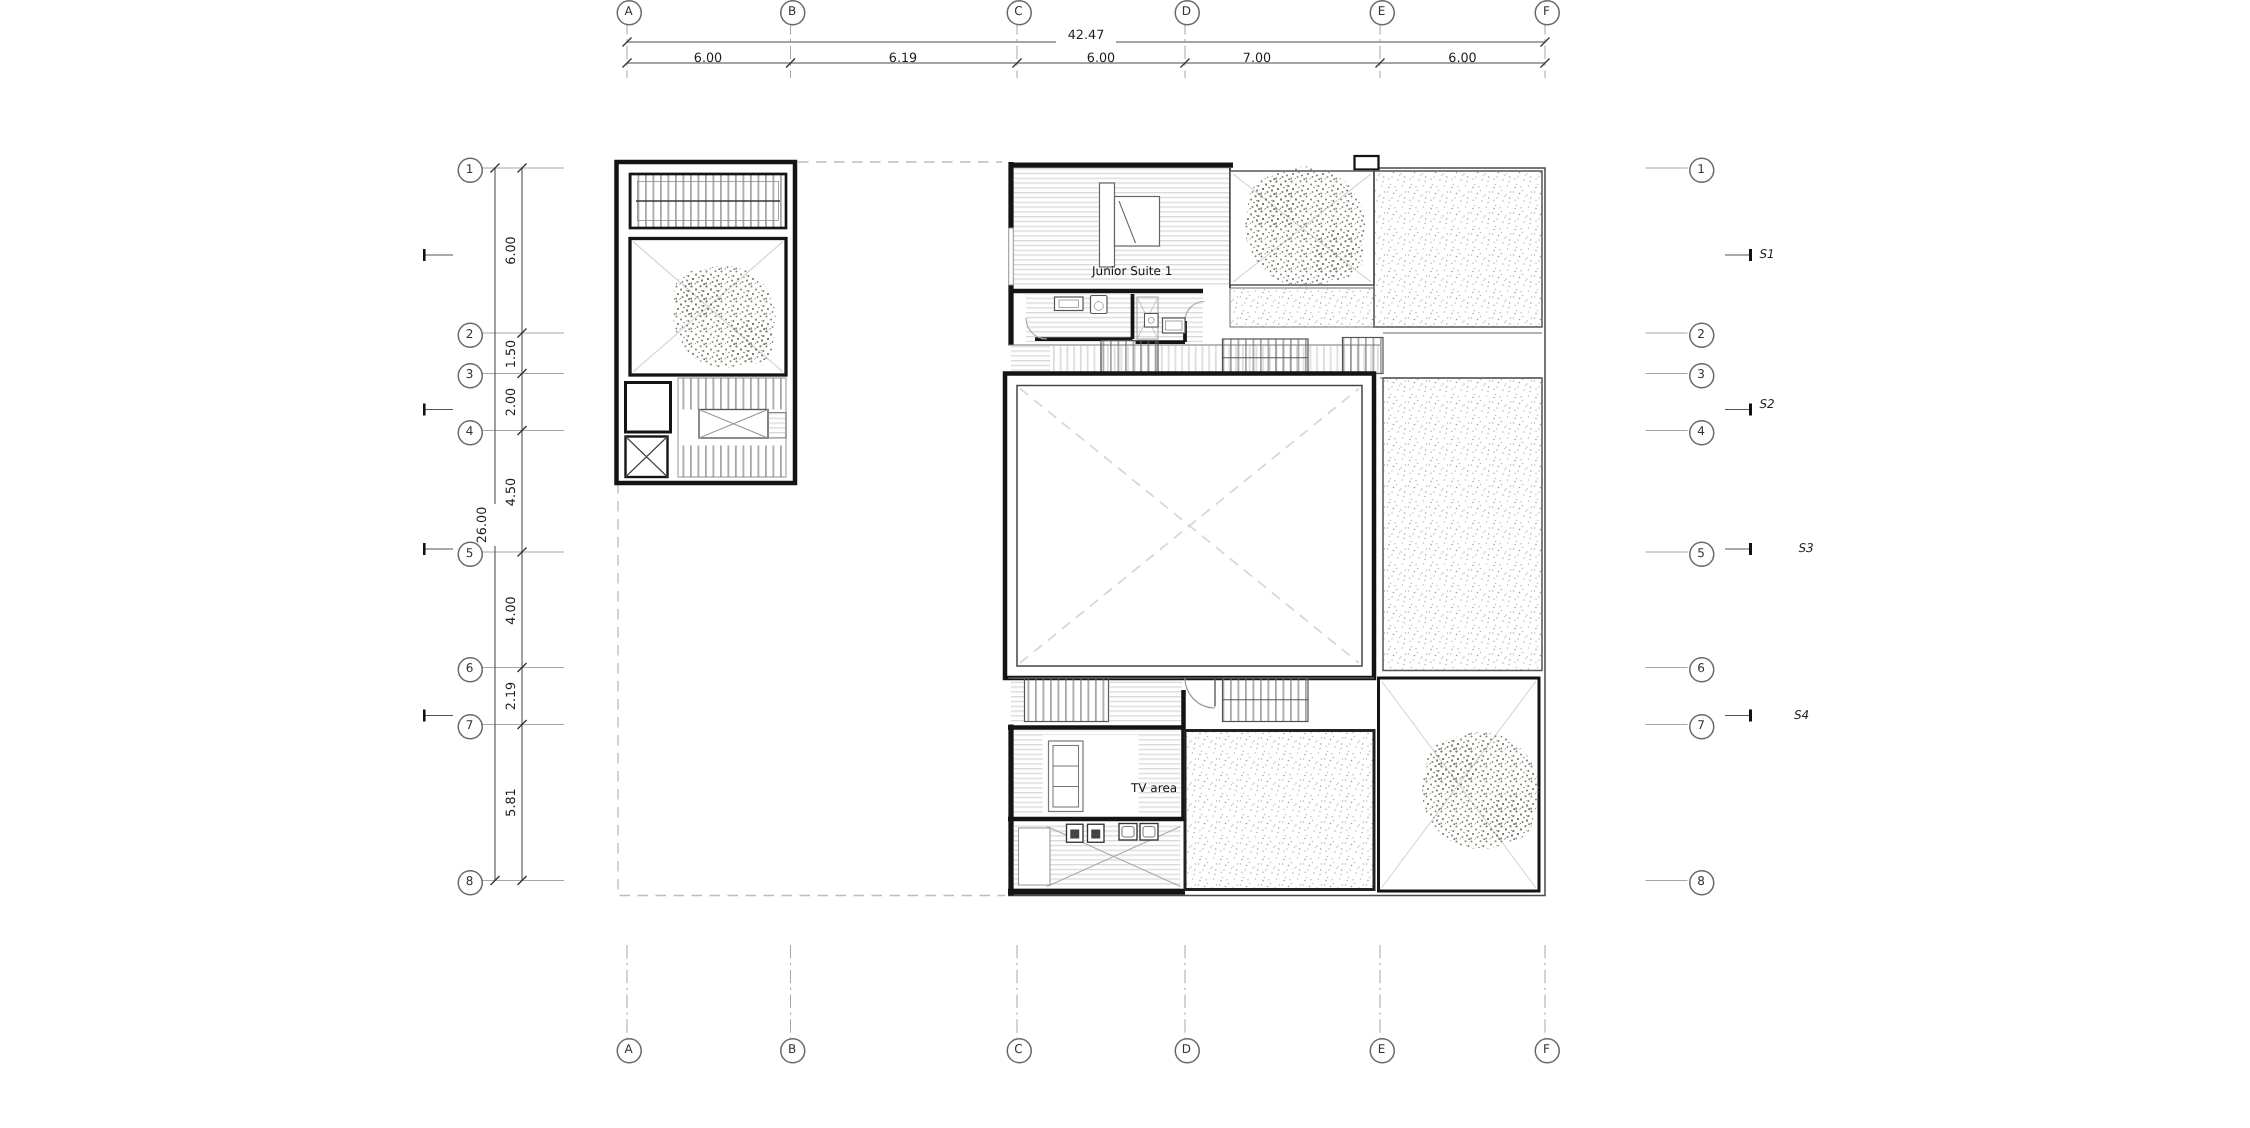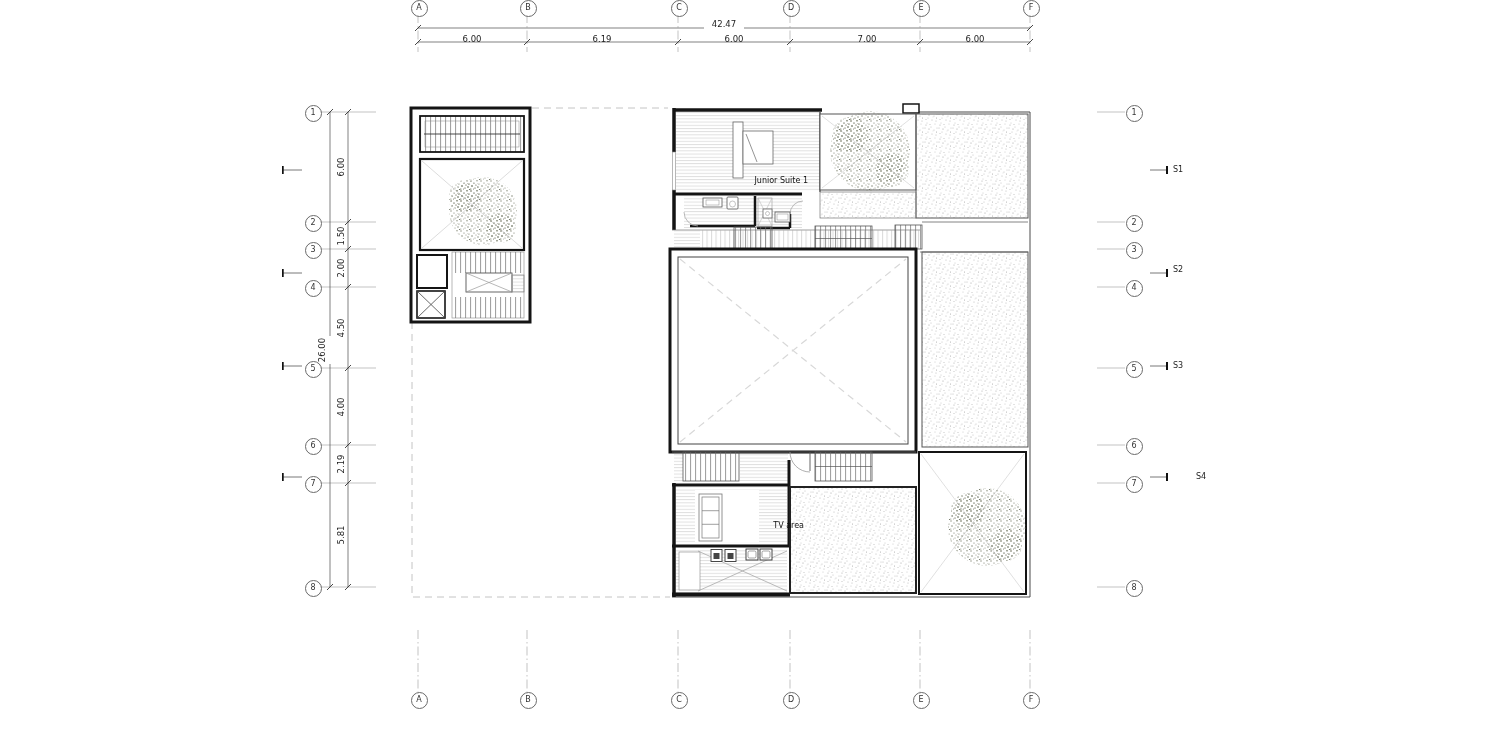--- a/index.html
+++ b/index.html
@@ -5,22 +5,22 @@
   html,body{margin:0;padding:0;background:#fff;}
   #canvas{position:relative;width:1500px;height:752px;background:#fff;overflow:hidden;
           font-family:"DejaVu Sans",sans-serif;color:#222;}
   #plan-svg{position:absolute;left:0;top:0;}
   .lbl{position:absolute;font-size:8.5px;line-height:10px;text-align:center;color:#1c1c1c;white-space:nowrap;}
   .rot{transform:rotate(-90deg);transform-origin:center;}
   .bubble{position:absolute;width:15px;height:15px;border:0.9px solid #6a6a6a;border-radius:50%;
           background:#fff;font-size:8px;line-height:13px;text-align:center;color:#333;}
   .bubble::before{content:"";position:absolute;left:50%;top:-5px;bottom:-5px;width:0.7px;background:#adadad;z-index:-1;}
   .bubble::after{content:"";position:absolute;top:50%;left:-5px;right:-5px;height:0.7px;background:#adadad;z-index:-1;}
-  .seclbl{position:absolute;font-size:8px;color:#222;}
-  .roomlbl{position:absolute;font-size:8px;color:#111;text-align:right;}
+  .seclbl{position:absolute;font-size:8px;color:#222;font-style:italic;}
+  .roomlbl{position:absolute;font-size:8px;color:#111;text-align:left;}
 </style>
 </head>
 <body>
 
 <div id="canvas">
 
 <svg id="plan-svg" width="1500" height="752" viewBox="0 0 1500 752" xmlns="http://www.w3.org/2000/svg">
   <defs>
     <pattern id="pFloorH" width="4" height="3.2" patternUnits="userSpaceOnUse">
       <path d="M0 0.5 H4" stroke="#b9b9b9" stroke-width="0.5"></path>
@@ -299,33 +299,33 @@
 <div class="bubble" style="left:1125.5px;top:279.5px">4</div>
 <div class="bubble" style="left:1125.5px;top:360.5px">5</div>
 <div class="bubble" style="left:1125.5px;top:437.5px">6</div>
 <div class="bubble" style="left:1125.5px;top:475.5px">7</div>
 <div class="bubble" style="left:1125.5px;top:579.5px">8</div>
 
 <div class="lbl" style="left:704px;top:19px;width:40px">42.47</div>
 <div class="lbl" style="left:452px;top:33.5px;width:40px">6.00</div>
 <div class="lbl" style="left:582px;top:33.5px;width:40px">6.19</div>
 <div class="lbl" style="left:714px;top:33.5px;width:40px">6.00</div>
-<div class="lbl" style="left:847px;top:33.5px;width:40px">7.00</div>
+<div class="lbl" style="left:818px;top:33.5px;width:40px">7.00</div>
 <div class="lbl" style="left:955px;top:33.5px;width:40px">6.00</div>
 
 <div class="lbl rot" style="left:307px;top:345px;width:30px">26.00</div>
 <div class="lbl rot" style="left:328px;top:162px;width:26px">6.00</div>
 <div class="lbl rot" style="left:328px;top:230.5px;width:26px">1.50</div>
 <div class="lbl rot" style="left:328px;top:263px;width:26px">2.00</div>
 <div class="lbl rot" style="left:328px;top:322.5px;width:26px">4.50</div>
 <div class="lbl rot" style="left:328px;top:401.5px;width:26px">4.00</div>
 <div class="lbl rot" style="left:328px;top:459px;width:26px">2.19</div>
 <div class="lbl rot" style="left:328px;top:530px;width:26px">5.81</div>
 
 <div class="seclbl" style="left:1173px;top:165px">S1</div>
 <div class="seclbl" style="left:1173px;top:265px">S2</div>
-<div class="seclbl" style="left:1173px;top:361px">S3</div>
+<div class="seclbl" style="left:1199px;top:361px">S3</div>
 <div class="seclbl" style="left:1196px;top:472px">S4</div>
 
 <div class="roomlbl" style="left:728px;top:176px;width:80px">Junior Suite 1</div>
 <div class="roomlbl" style="left:754px;top:521px;width:50px">TV area</div>
 
 </div>
 
 </body></html>

